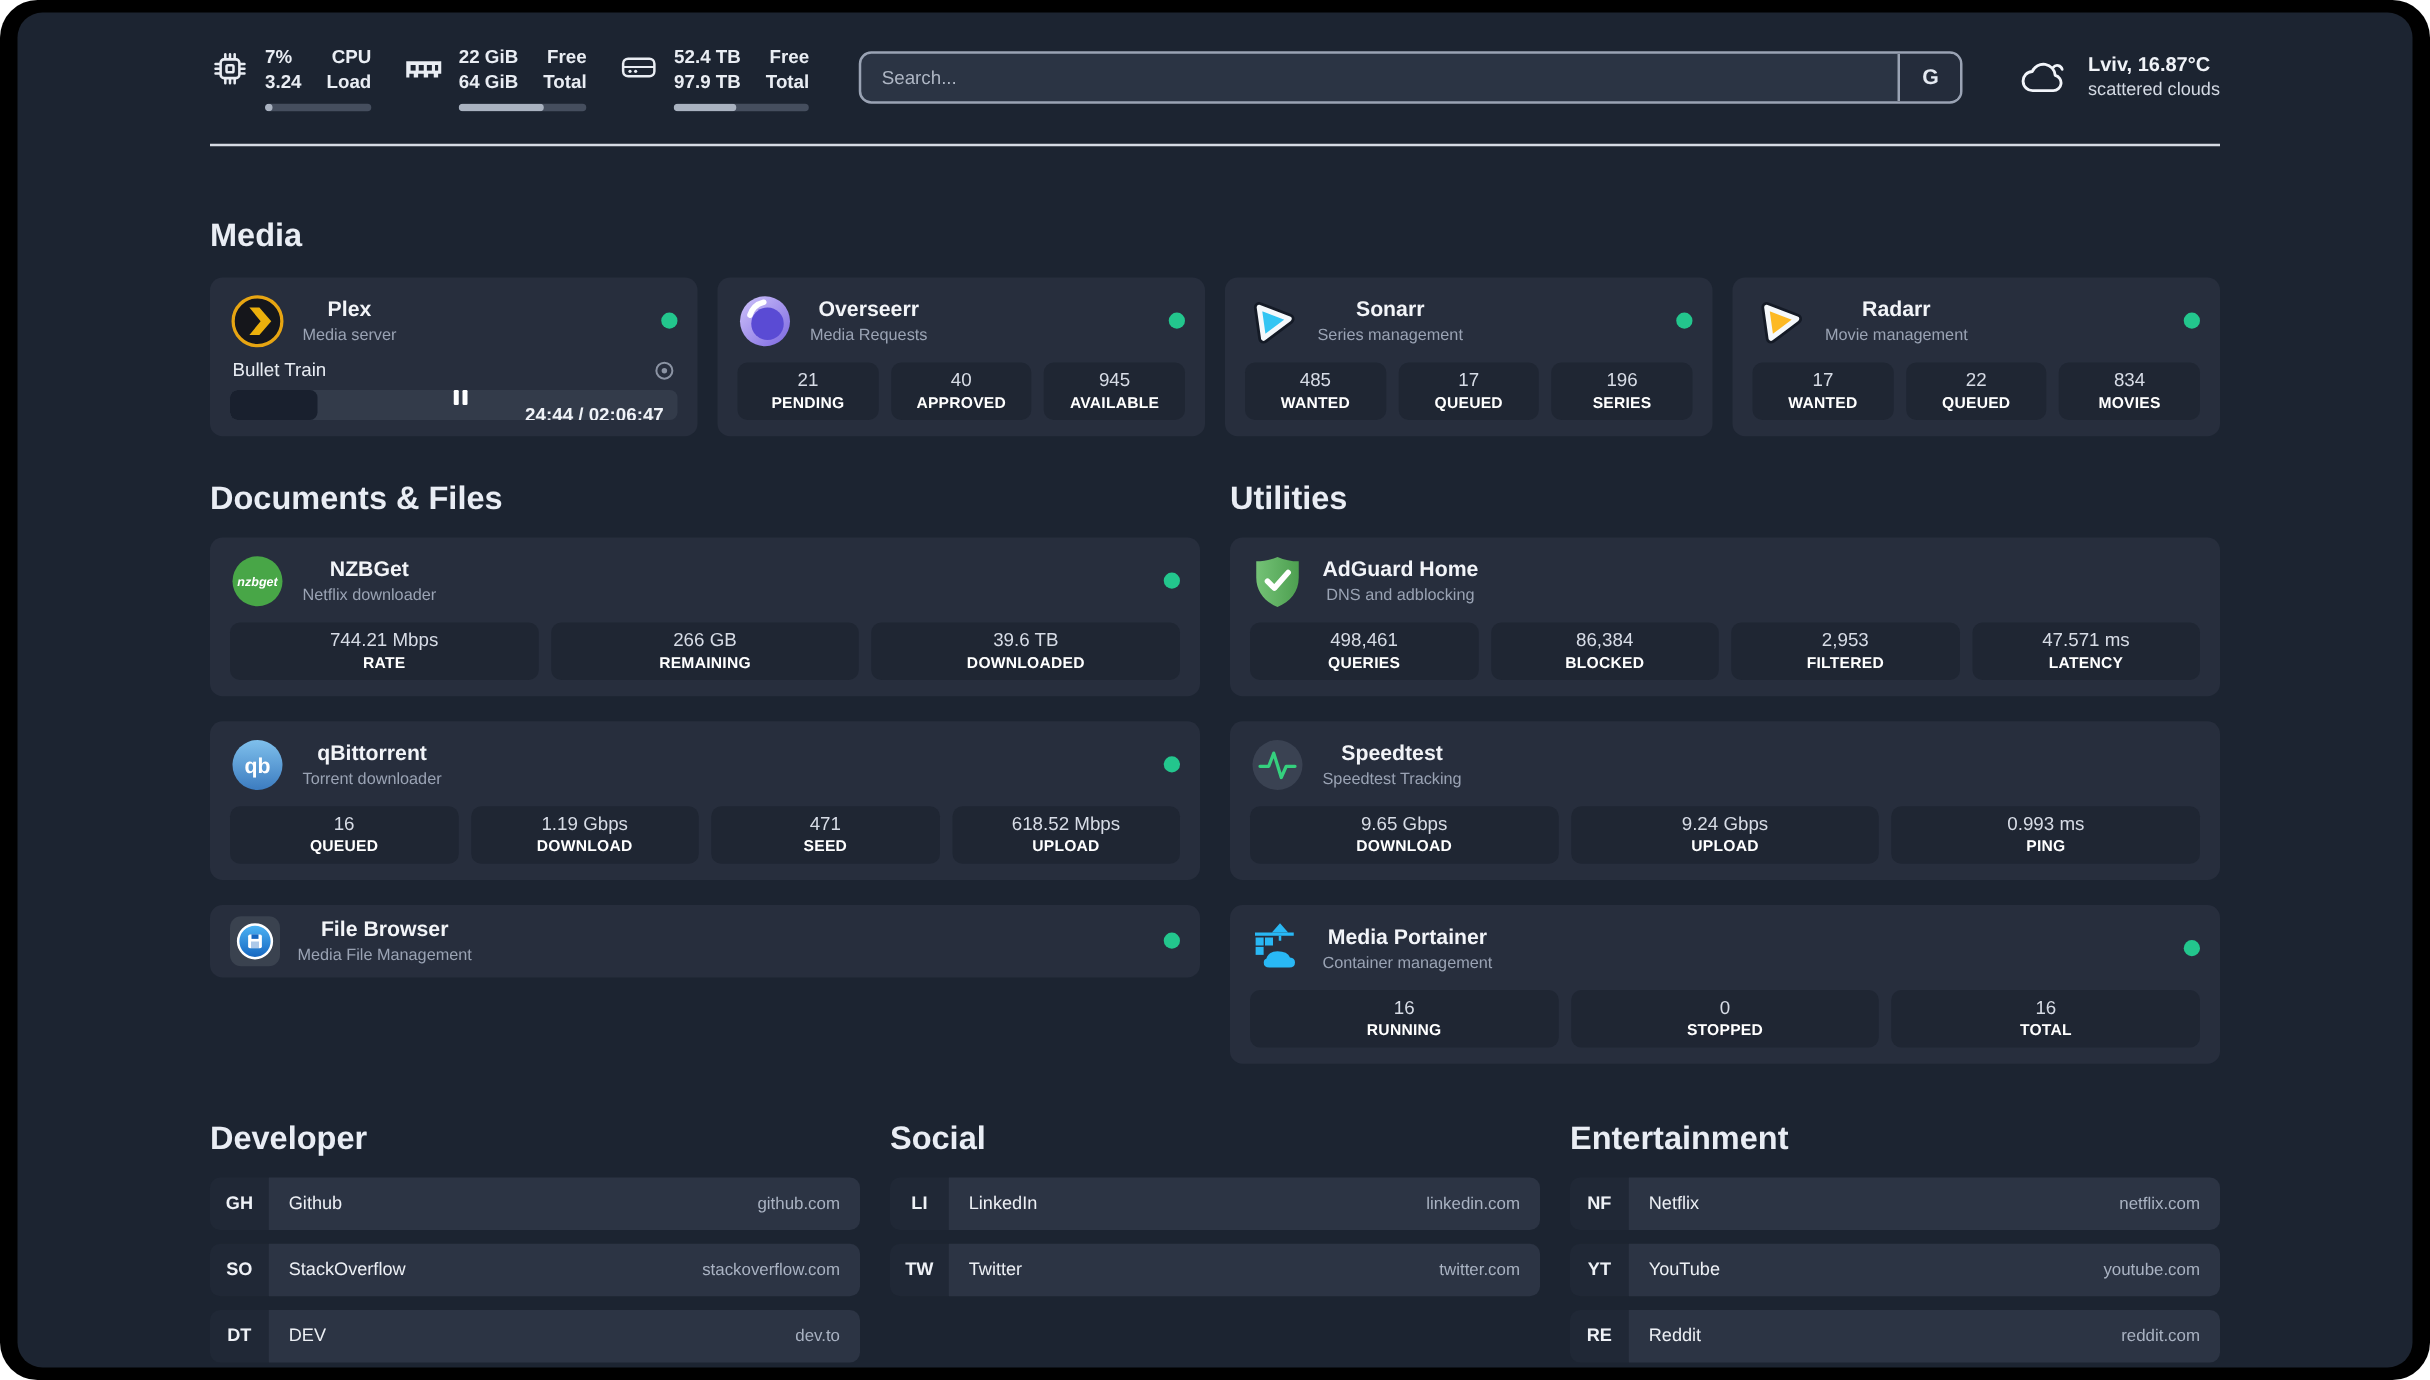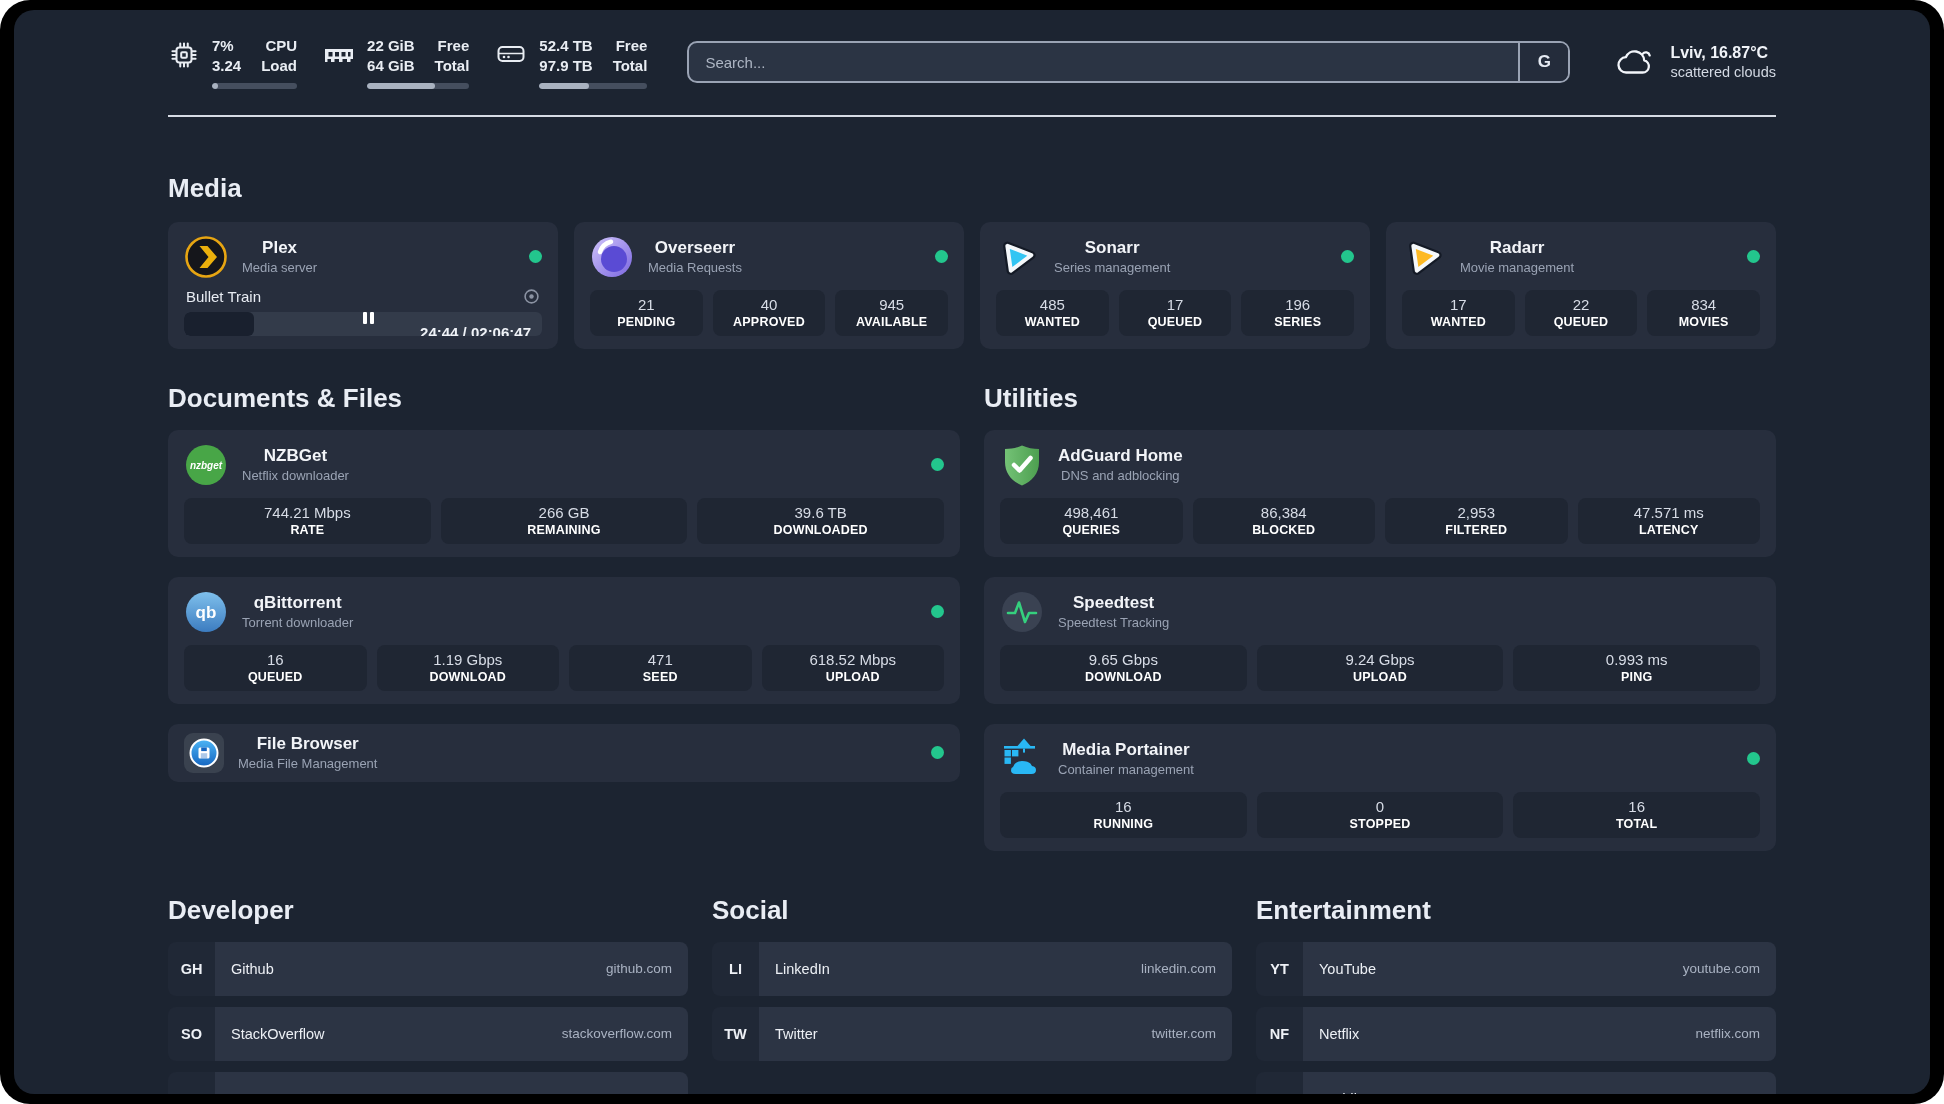--- a/index.html
+++ b/index.html
@@ -70,21 +70,21 @@
   .np-pause i { width:3.5px; height:12px; background:#fff; border-radius:1px; }
   .np-time { position:relative; margin-left:auto; font-size:15px; font-weight:700; color:#f0f3f8; padding-right:11px; }
 
   .col-stack { display:flex; flex-direction:column; gap:20px; }
   .card-slim { padding:9px 16px; }
   .fb-tile { width:40px; height:40px; border-radius:9px; background:#3a424f; display:flex; align-items:center; justify-content:center; }
 
   
   .links-grid { display:grid; grid-template-columns:repeat(3,1fr); gap:24px; margin-top:44px; align-items:start; }
   .links-title { font-size:26px; font-weight:600; color:#e9edf4; margin-bottom:16px; }
-  .link-row { display:flex; height:54px; margin-bottom:11px; cursor:pointer; }
+  .link-row { display:flex; height:42px; margin-bottom:11px; cursor:pointer; }
   .link-abbr { width:47px; background:#202836; border-radius:8px 0 0 8px; display:flex; align-items:center;
                justify-content:center; color:#eef1f6; font-weight:700; font-size:14.5px; flex:0 0 auto; }
   .link-body { flex:1; background:#2c3444; border-radius:0 8px 8px 0; display:flex; align-items:center;
                justify-content:space-between; padding:0 16px; min-width:0; }
   .link-name { color:#edf0f5; font-size:14.5px; }
   .link-url  { color:#a9b2c2; font-size:13.5px; }
 </style>
 </head>
 <body>
 
@@ -585,34 +585,34 @@
           <div class="link-body">
             <span class="link-name">Twitter</span>
             <span class="link-url">twitter.com</span>
           </div>
         </div>
       </div>
 
       <div>
         <div class="links-title">Entertainment</div>
         <div class="link-row">
+          <div class="link-abbr">NF</div>
+          <div class="link-body">
+            <span class="link-name">Netflix</span>
+            <span class="link-url">netflix.com</span>
+          </div>
+        </div>
+        <div class="link-row">
           <div class="link-abbr">YT</div>
           <div class="link-body">
             <span class="link-name">YouTube</span>
             <span class="link-url">youtube.com</span>
           </div>
         </div>
         <div class="link-row">
-          <div class="link-abbr">NF</div>
-          <div class="link-body">
-            <span class="link-name">Netflix</span>
-            <span class="link-url">netflix.com</span>
-          </div>
-        </div>
-        <div class="link-row">
           <div class="link-abbr">RE</div>
           <div class="link-body">
             <span class="link-name">Reddit</span>
             <span class="link-url">reddit.com</span>
           </div>
         </div>
       </div>
     </div>
   </div>
 

